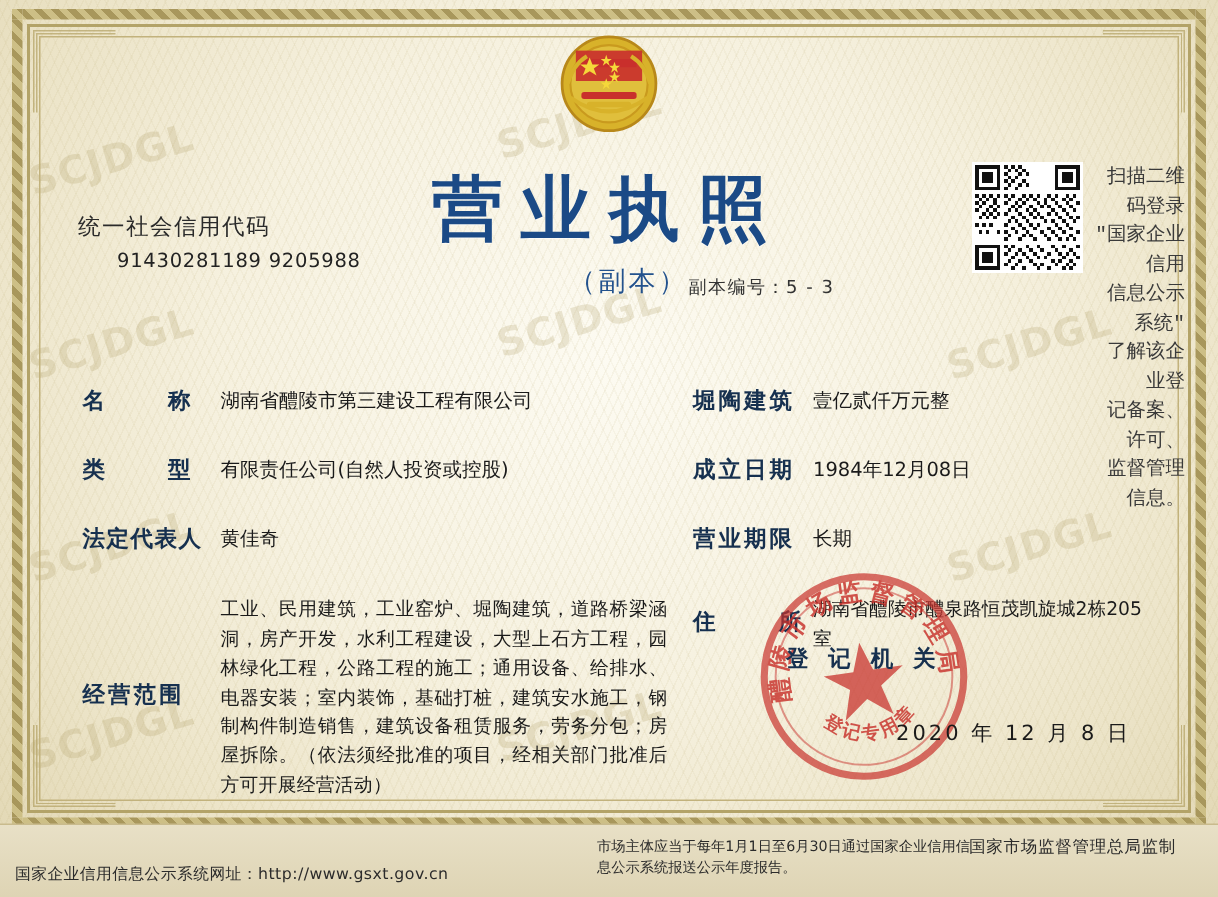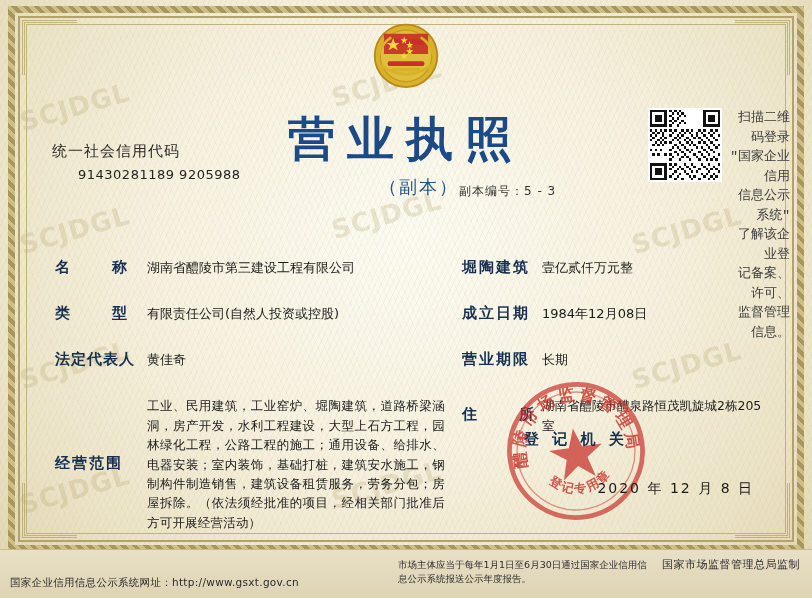--- a/index.html
+++ b/index.html
@@ -268,21 +268,21 @@
     position: absolute;
     left: 398px;
     bottom: 12px;
     width: 250px;
     font-size: 9.5px;
     line-height: 1.45;
     color: #2b2b2b;
   }
   .footer-right {
     position: absolute;
-    right: 12px;
+    right: 28px;
     bottom: 26px;
     font-size: 11px;
     color: #2b2b2b;
     letter-spacing: 0.5px;
   }
 </style>
 </head>
 <body>
 
 <div class="license">

